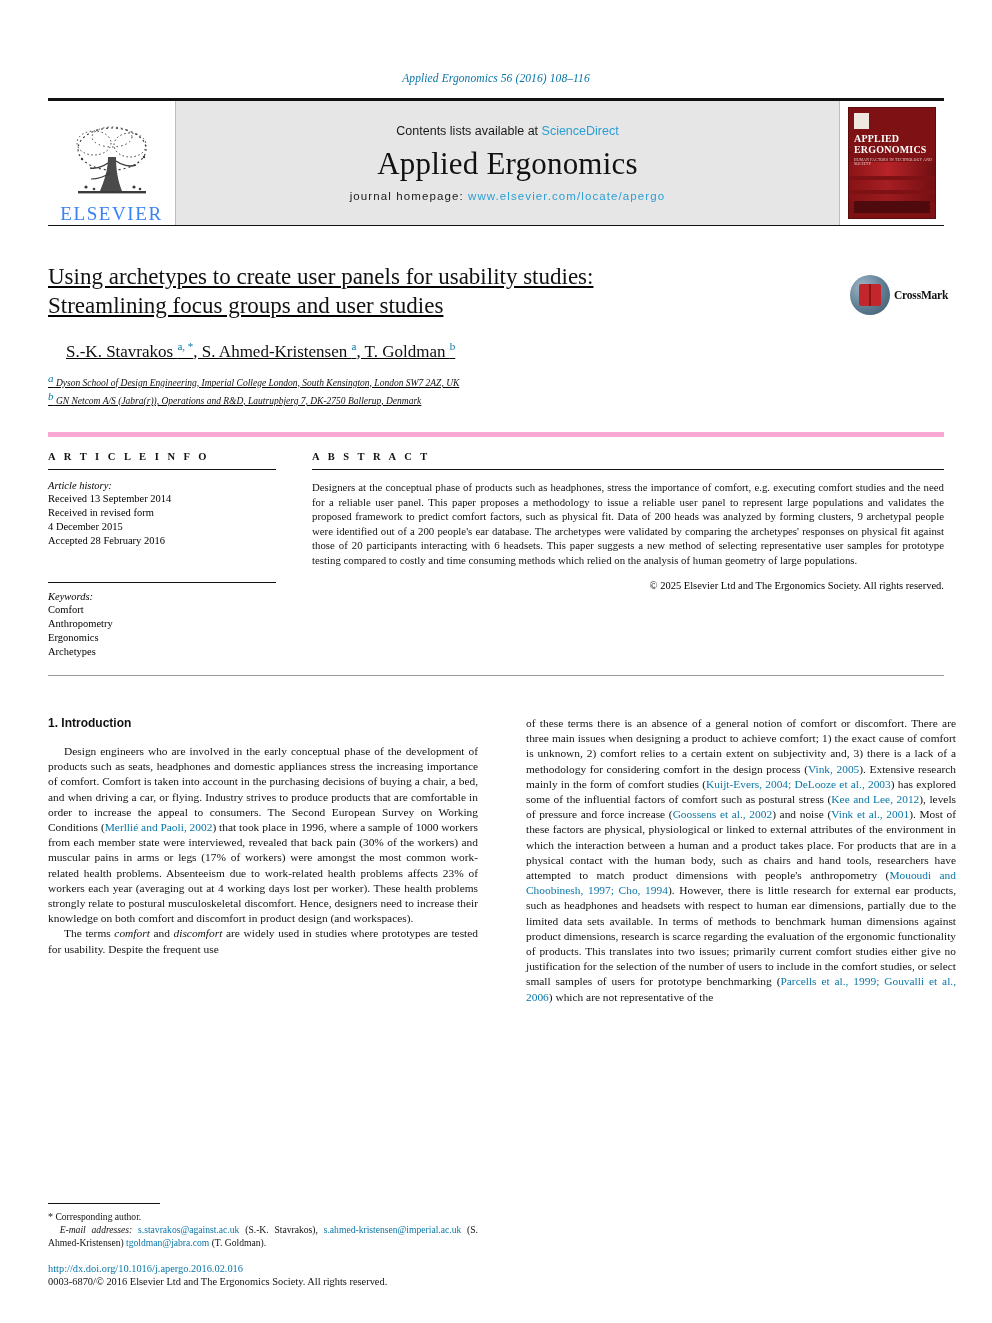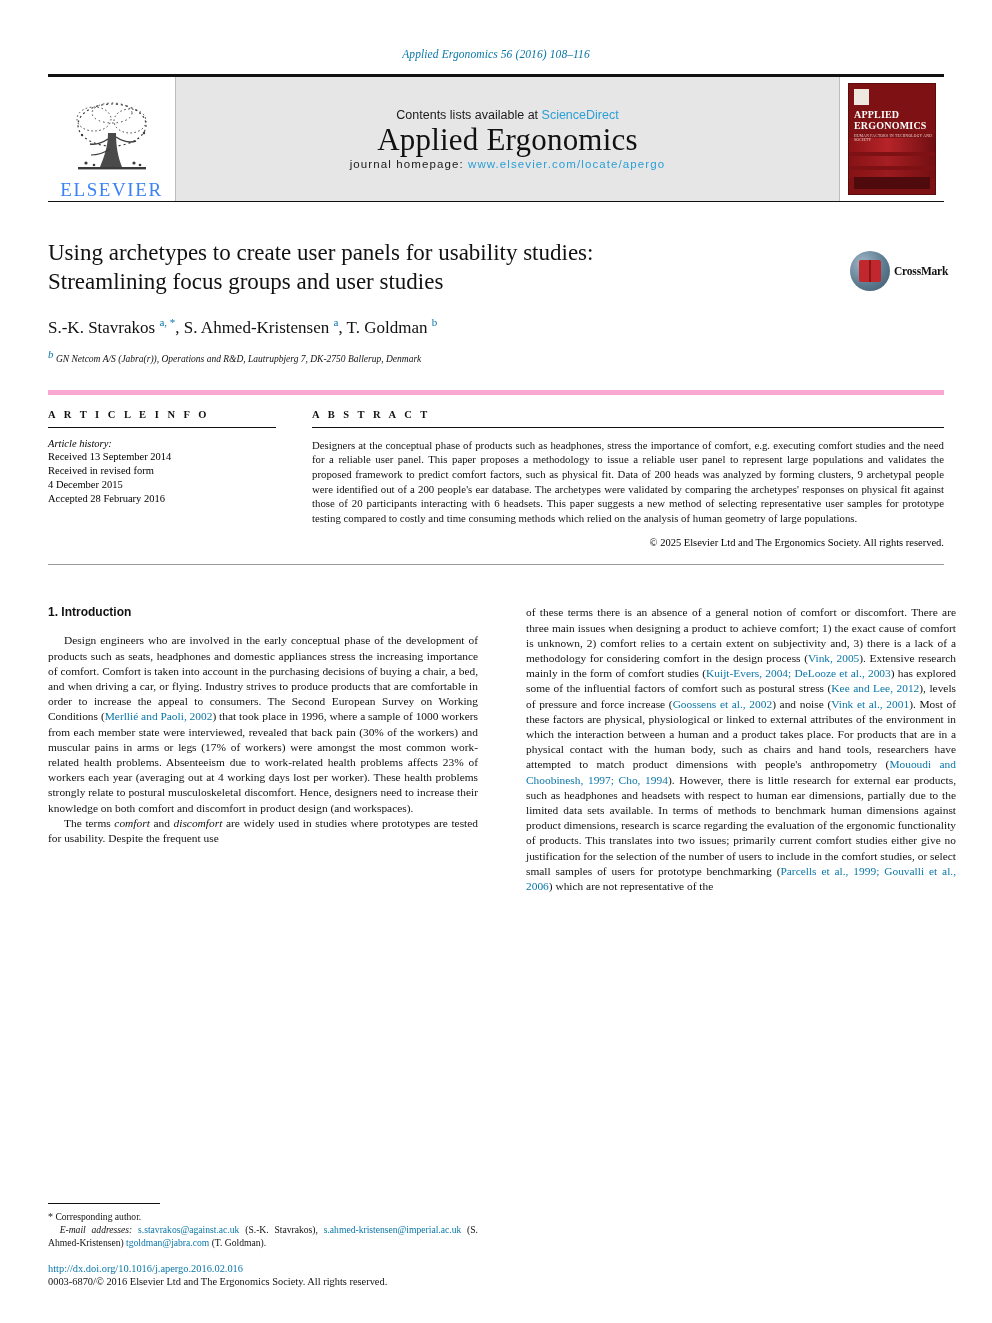--- a/index.html
+++ b/index.html
@@ -21,21 +21,21 @@
     height: 1323px;
     box-sizing: border-box;
     padding: 0 48px;
   }
   
   .running-head {
     text-align: center;
     color: #0a76a8;
     font-style: italic;
     font-size: 11.5px;
-    padding-top: 48px;
+    padding-top: 72px;
     letter-spacing: .1px;
   }
   
   .masthead {
     margin-top: 14px;
     border-top: 3px solid #111;
     border-bottom: 1px solid #111;
     height: 124px;
     display: flex;
     align-items: stretch;
@@ -65,20 +65,21 @@
     line-height: 1;
     margin-top: 1px;
   }
   .mast-center {
     flex: 1 1 auto;
     background: #e6e6e6;
     display: flex;
     flex-direction: column;
     align-items: center;
     justify-content: center;
+    gap: 8px;
   }
   .contents-line {
     font-family: "Liberation Sans", sans-serif;
     font-size: 12.5px;
     color: #1a1a1a;
   }
   .contents-line .sd {
     color: #2a9fd6;
   }
   .journal-name {
@@ -155,20 +156,21 @@
     left: 5px; top: 5px;
     width: 15px; height: 16px;
     background: #efe8e0;
     z-index: 3;
   }
   
   .title-block {
     margin-top: 36px;
     position: relative;
     min-height: 96px;
+    text-decoration: underline;
   }
   .paper-title {
     font-size: 23px;
     line-height: 29px;
     color: #111;
     max-width: 640px;
     font-weight: normal;
     margin: 0;
   }
   .crossmark {
@@ -206,20 +208,21 @@
     font-family: "Liberation Serif", serif;
     font-size: 11.5px;
     font-weight: bold;
     color: #111;
     letter-spacing: -.2px;
   }
   .authors {
     margin-top: 20px;
     font-size: 17px;
     color: #111;
+    margin-left: 18px;
   }
   .authors sup, .aff sup {
     color: #0a76a8;
     font-size: 11px;
   }
   .affiliations {
     margin-top: 10px;
   }
   .aff {
     font-size: 9.5px;
@@ -423,36 +426,48 @@
       <div class="cm-circle">
         <div class="cm-book"></div>
       </div>
       <div class="cm-label">CrossMark</div>
     </div>
 
     <div class="authors">S.-K. Stavrakos <sup>a, *</sup>, S. Ahmed-Kristensen <sup>a</sup>, T. Goldman <sup>b</sup></div>
 
     <div class="affiliations">
       <div class="aff">
+        <sup>a</sup>
+        <span>Dyson School of Design Engineering, Imperial College London, South Kensington, London SW7 2AZ, UK</span>
+      </div>
+      <div class="aff">
         <sup>b</sup>
         <span>GN Netcom A/S (Jabra(r)), Operations and R&amp;D, Lautrupbjerg 7, DK-2750 Ballerup, Denmark</span>
       </div>
     </div>
   </div>
 
   <div class="info-abstract">
     <div class="col-info">
       <div class="sec-head">A R T I C L E   I N F O</div>
       <div class="rule"></div>
       <div class="hist-title">Article history:</div>
       <div class="hist-line">Received 13 September 2014</div>
       <div class="hist-line">Received in revised form</div>
       <div class="hist-line">4 December 2015</div>
       <div class="hist-line">Accepted 28 February 2016</div>
 
+      <div class="kw-block">
+        <div class="rule"></div>
+        <div class="kw-title">Keywords:</div>
+        <div class="kw-line">Comfort</div>
+        <div class="kw-line">Anthropometry</div>
+        <div class="kw-line">Ergonomics</div>
+        <div class="kw-line">Archetypes</div>
+      </div>
     </div>
 
     <div class="col-abstract">
       <div class="sec-head">A B S T R A C T</div>
       <div class="rule"></div>
       <div class="abstract-text">Designers at the conceptual phase of products such as headphones, stress the importance of comfort, e.g. executing comfort studies and the need for a reliable user panel. This paper proposes a methodology to issue a reliable user panel to represent large populations and validates the proposed framework to predict comfort factors, such as physical fit. Data of 200 heads was analyzed by forming clusters, 9 archetypal people were identified out of a 200 people's ear database. The archetypes were validated by comparing the archetypes' responses on physical fit against those of 20 participants interacting with 6 headsets. This paper suggests a new method of selecting representative user samples for prototype testing compared to costly and time consuming methods which relied on the analysis of human geometry of large populations.</div>
       <div class="abstract-copy">© 2025 Elsevier Ltd and The Ergonomics Society. All rights reserved.</div>
     </div>
   </div>
   <div class="info-abstract-bottom"></div>

